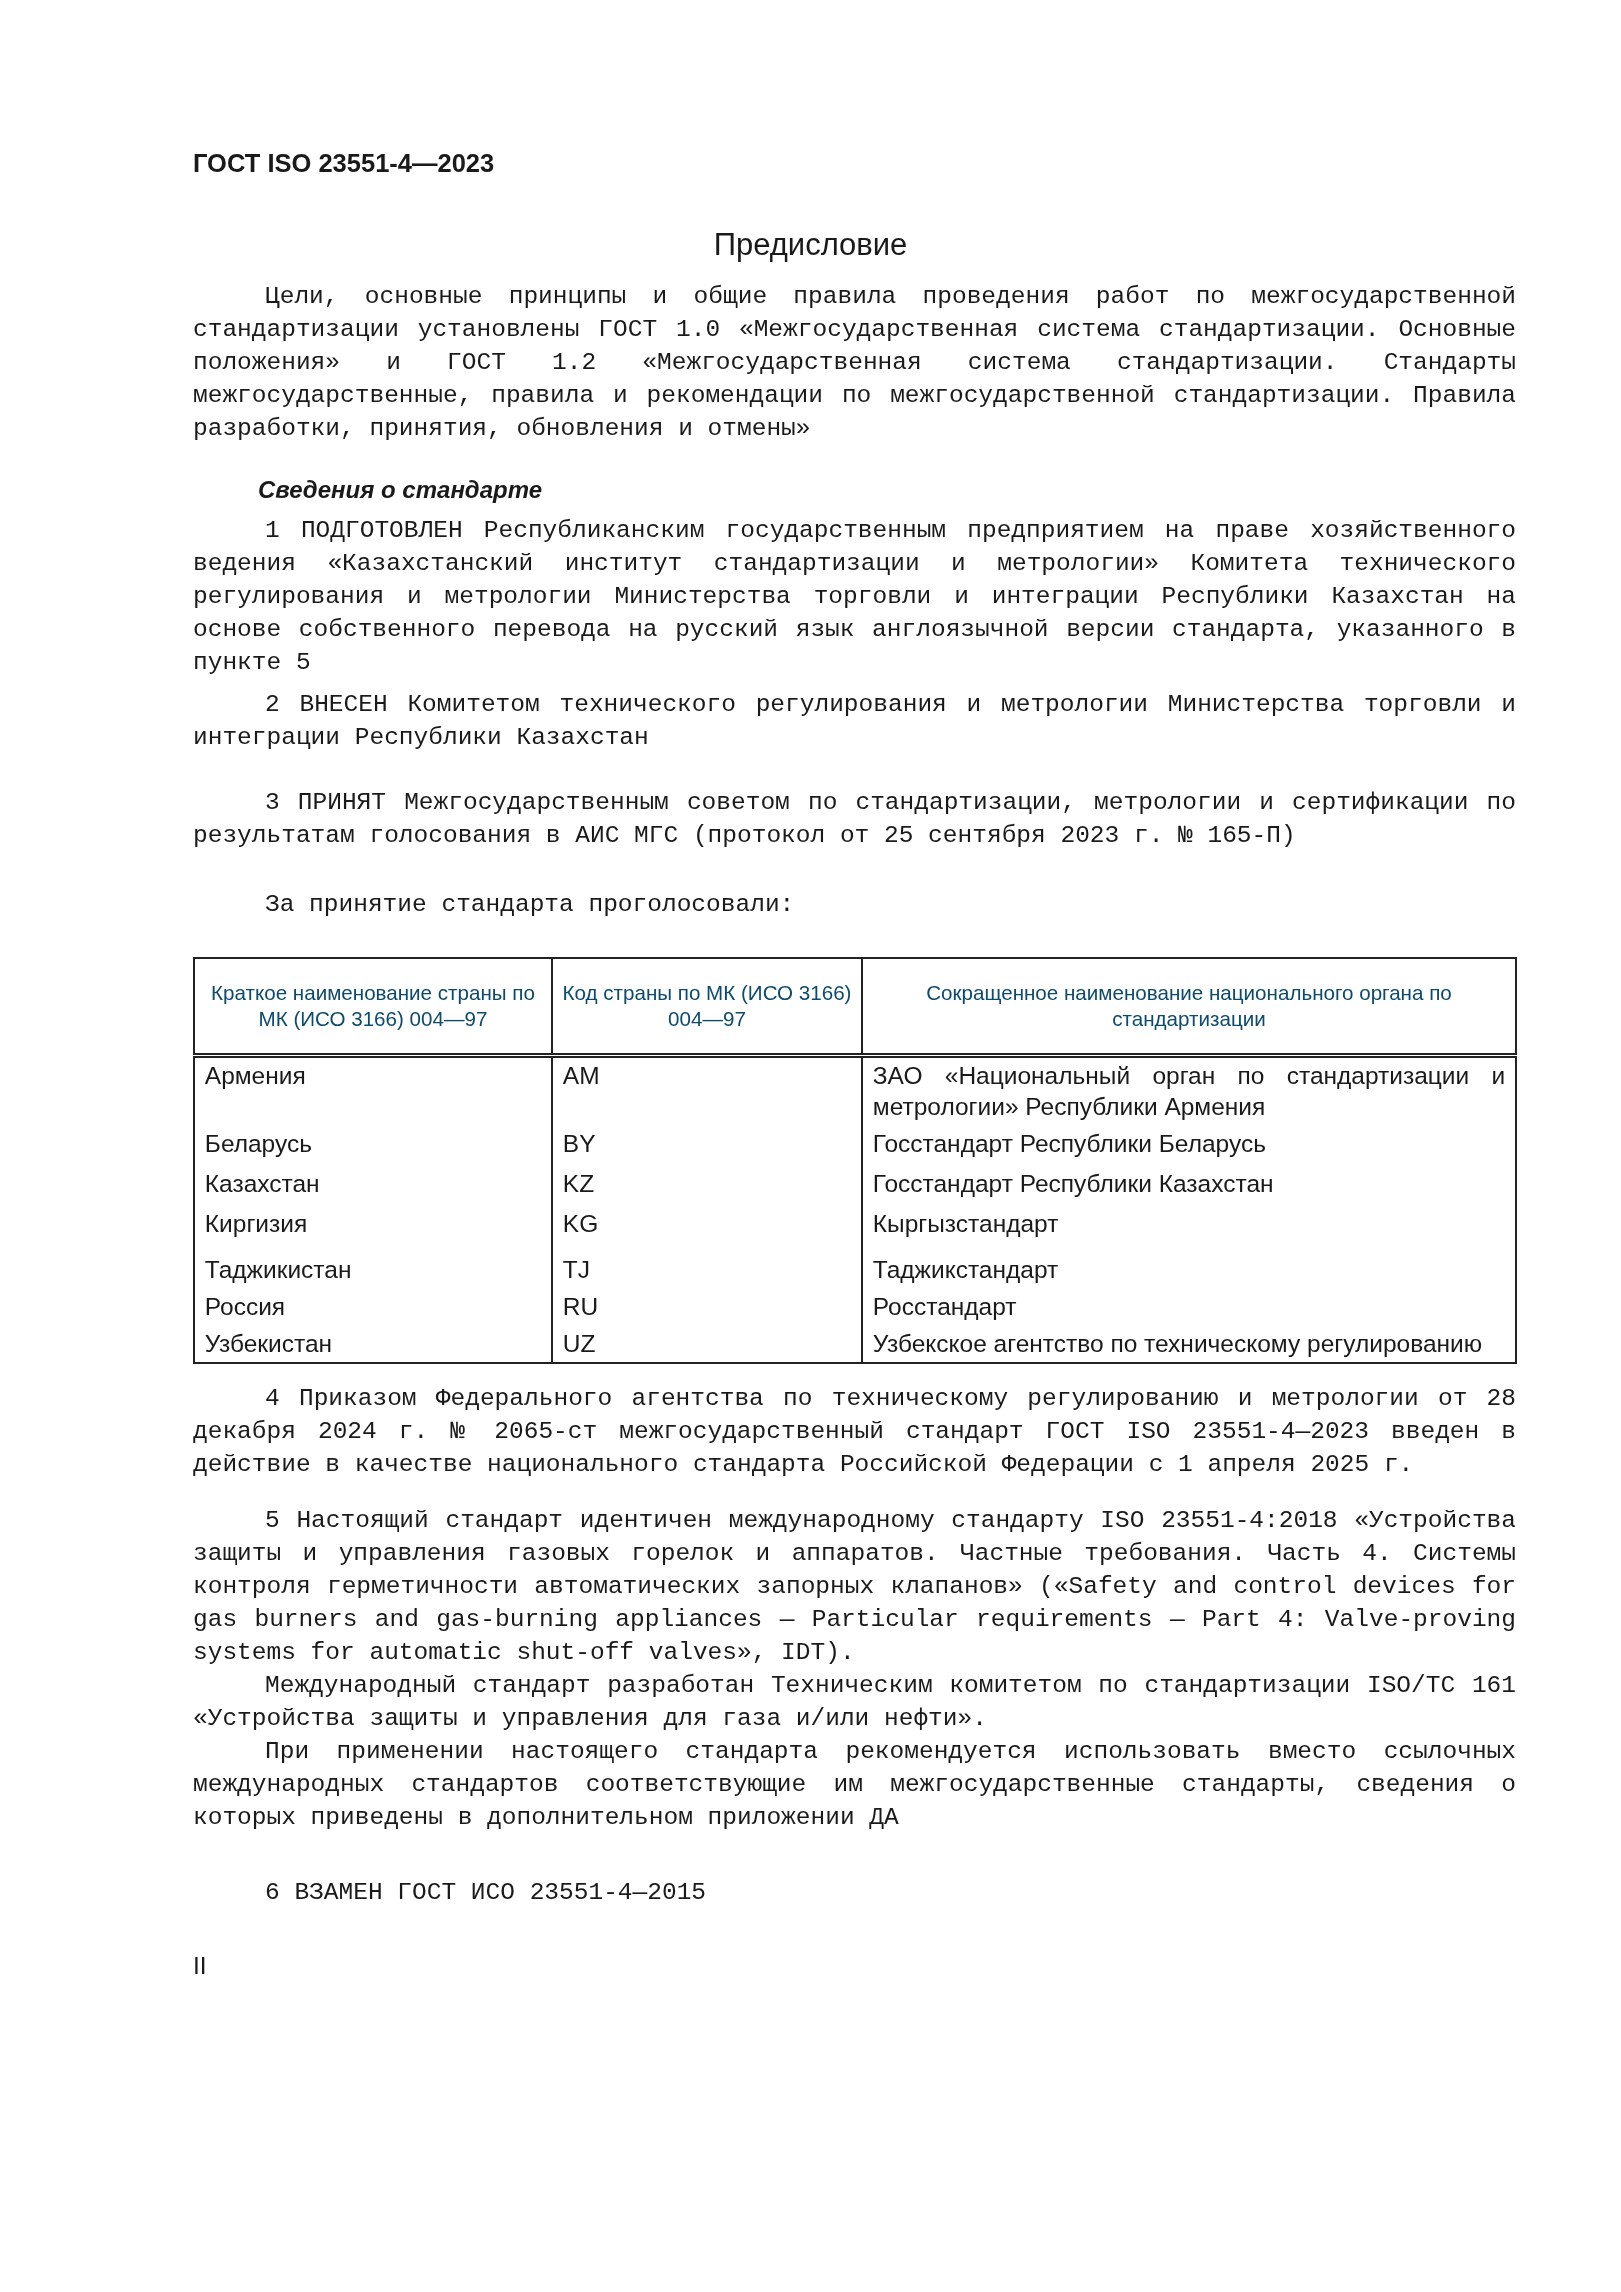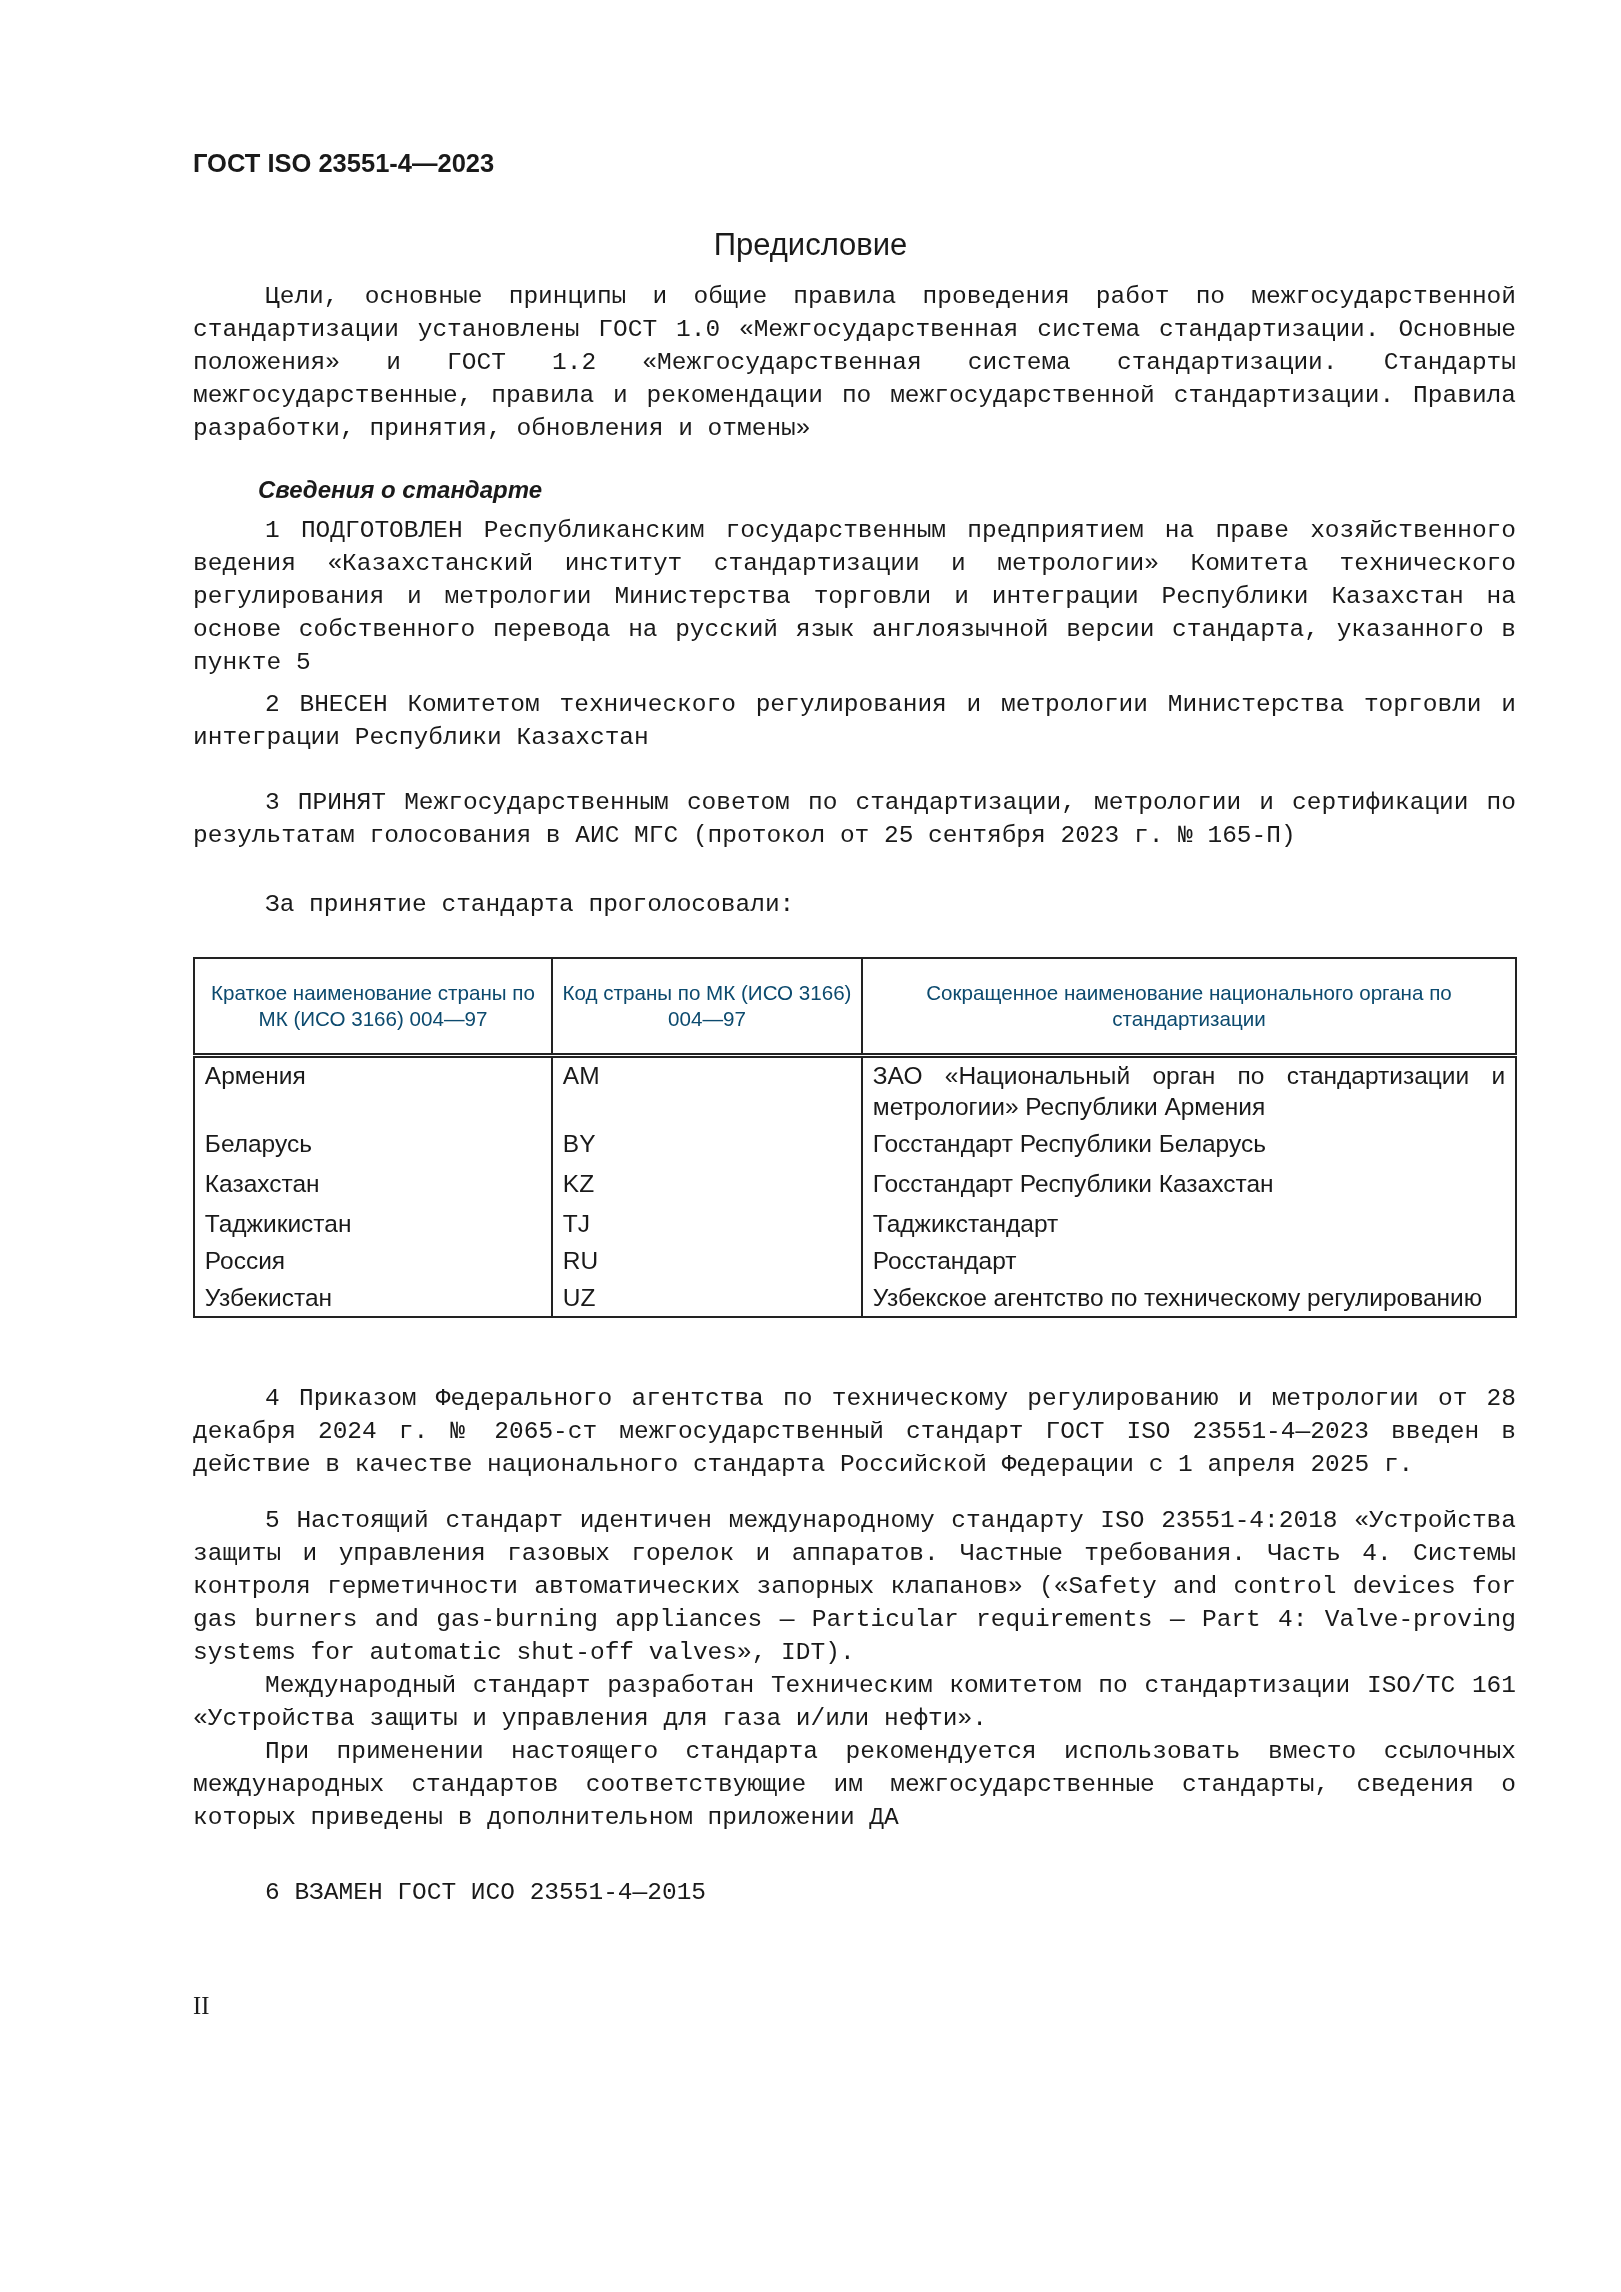--- a/index.html
+++ b/index.html
@@ -12,21 +12,21 @@
   .para p{margin:0;text-indent:72px;}
   .sub{left:258px;font-size:24px;font-weight:bold;font-style:italic;}
   table{border-collapse:collapse;position:absolute;left:193px;top:957px;width:1324px;
         font-size:24.5px;line-height:31px;}
   th{font-weight:normal;font-size:20.6px;line-height:25.5px;color:#0c4a6e;text-align:center;
      border:2.5px solid #222;border-bottom:5.9px double #222;height:82px;padding:5.9px;}
   td{border-left:2.5px solid #222;border-right:2.5px solid #222;vertical-align:top;padding:2px 9.8px;}
   tr.last td{border-bottom:2.5px solid #222;}
   td.code{text-align:left;}
   td.org{text-align:justify;}
-  .footer{left:193px;top:1992px;font-size:24.5px;font-family:Liberation Serif, serif;}
+  .footer{left:193px;top:1952px;font-size:24.5px;}
 </style>
 </head>
 <body>
 
 <div class="abs hdr">ГОСТ ISO 23551-4—2023</div>
 <div class="abs title">Предисловие</div>
 
 <div class="abs para" style="top:280px">
     <p>Цели, основные принципы и общие правила проведения работ по межгосударственной стандартизации установлены ГОСТ 1.0 «Межгосударственная система стандартизации. Основные положения» и ГОСТ 1.2 «Межгосударственная система стандартизации. Стандарты межгосударственные, правила и рекомендации по межгосударственной стандартизации. Правила разработки, принятия, обновления и отмены»</p>
   </div>
@@ -67,20 +67,25 @@
     <tr style="height:40px">
         <td>Беларусь</td>
         <td class="code">BY</td>
         <td class="org">Госстандарт Республики Беларусь</td>
       </tr>
     <tr style="height:40px">
         <td>Казахстан</td>
         <td class="code">KZ</td>
         <td class="org">Госстандарт Республики Казахстан</td>
       </tr>
+    <tr style="height:46px">
+        <td>Киргизия</td>
+        <td class="code">KG</td>
+        <td class="org">Кыргызстандарт</td>
+      </tr>
     <tr style="height:37px">
         <td>Таджикистан</td>
         <td class="code">TJ</td>
         <td class="org">Таджикстандарт</td>
       </tr>
     <tr style="height:37px">
         <td>Россия</td>
         <td class="code">RU</td>
         <td class="org">Росстандарт</td>
       </tr>

